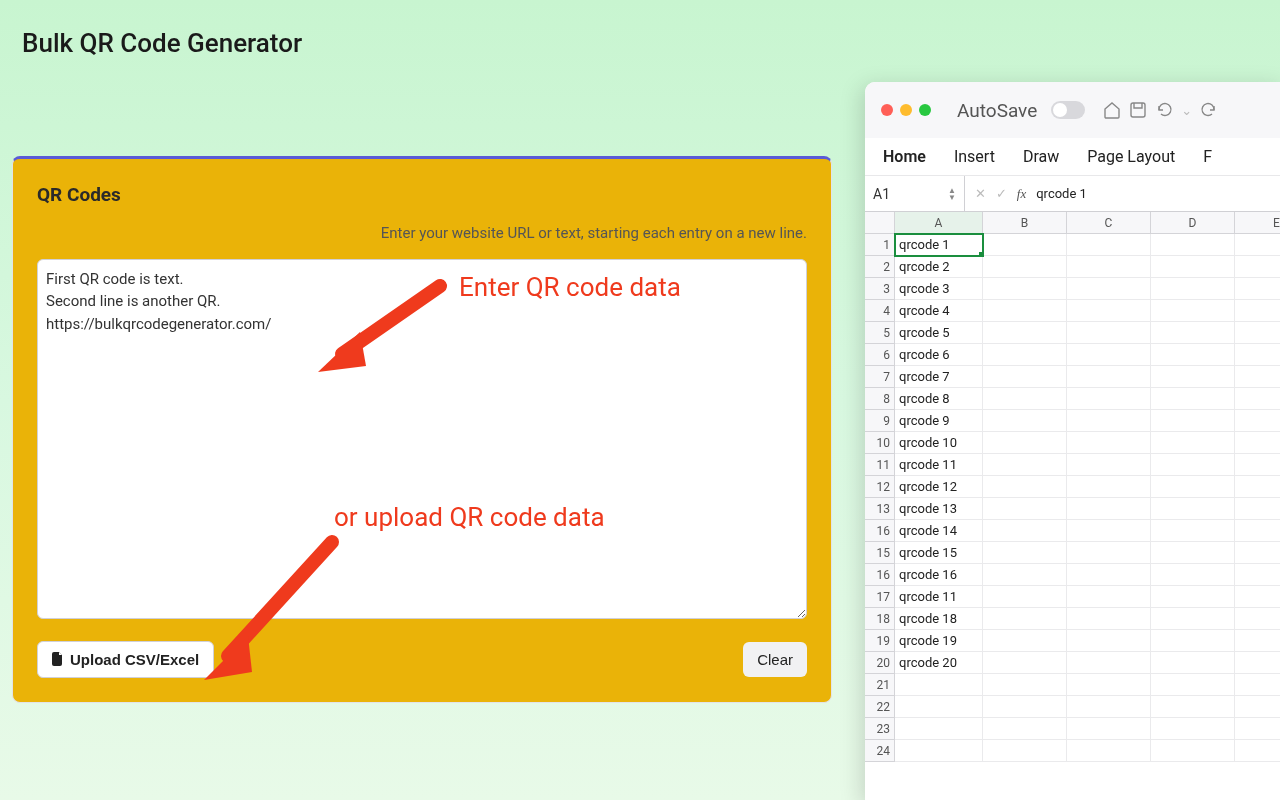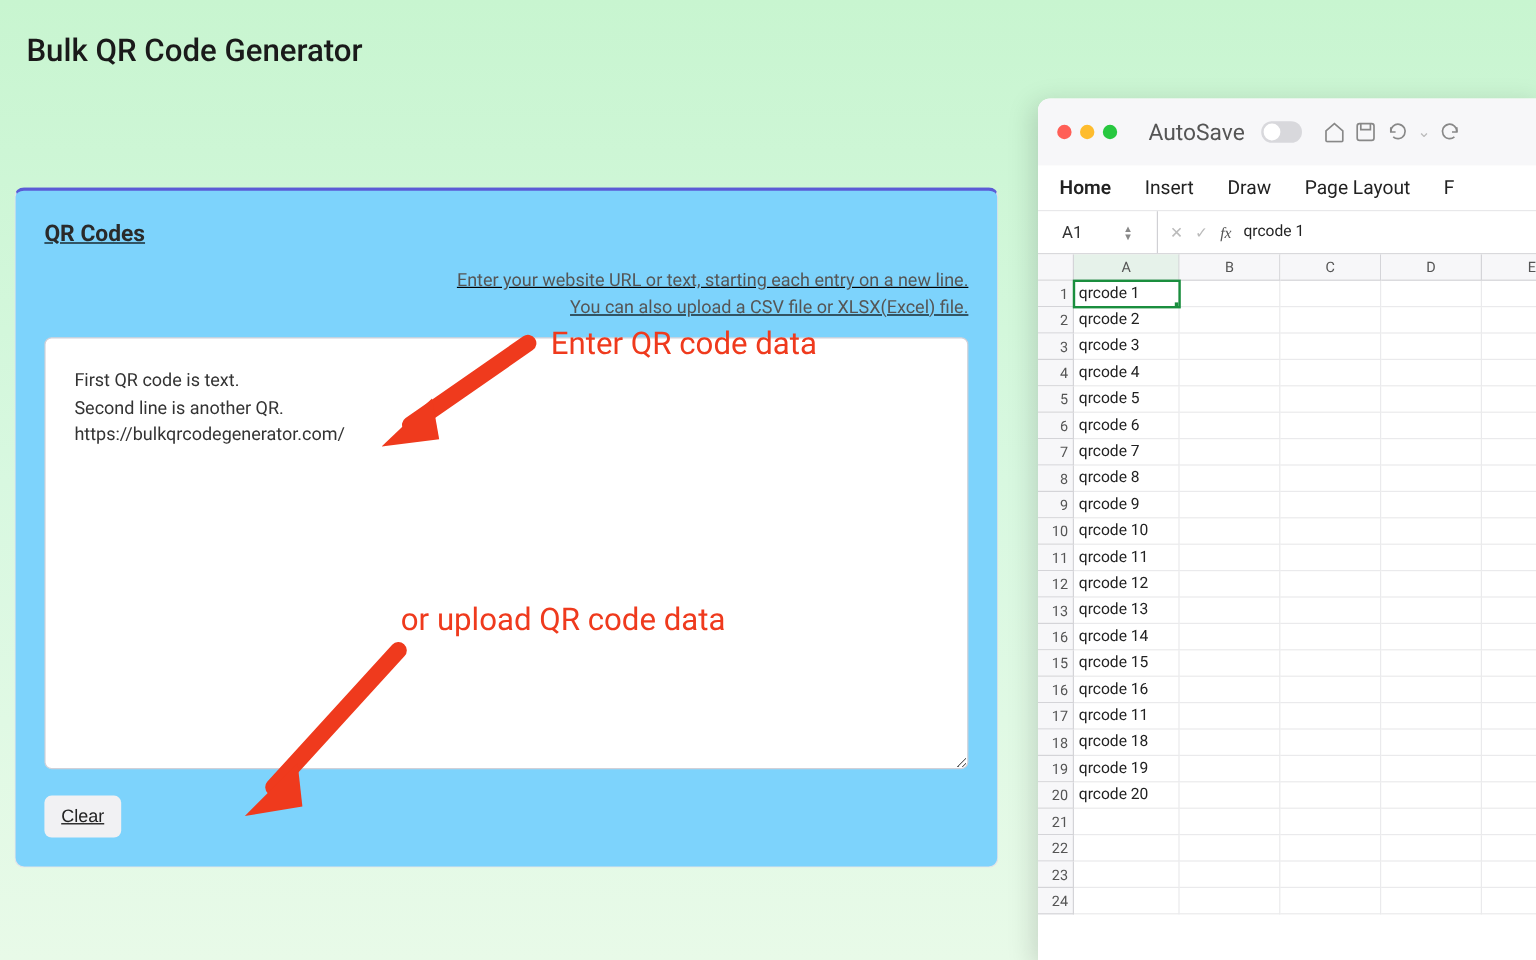--- a/index.html
+++ b/index.html
@@ -15,37 +15,36 @@
 }
 .header-title {
   font-size: 26px;
   font-weight: 500;
   color: #1a1a1a;
 }
 .main-card {
   position: absolute;
   left: 12px; top: 156px;
   width: 820px;
-  background: #7dd3fc;
+  background: #eab308;
   border: 1px solid #e3e3e8;
   border-top: 3px solid #5b5bd6;
   border-radius: 8px;
   padding: 24px;
-  text-decoration: underline;
 }
 .card-title { font-size: 19px; font-weight: 700; color: #2a2a2a; margin-bottom: 16px; }
 .card-desc { font-size: 15px; color: #555; line-height: 1.5; margin-bottom: 14px; text-align: right; }
 .card-hint { font-size: 12px; color: #555; margin-bottom: 14px; }
 .card-hint a { color: #2a5fd0; text-decoration: underline; }
 .textarea {
   width: 100%;
   height: 360px;
   border: 1px solid #d0d0d8;
   border-radius: 6px;
-  padding: 24px;
+  padding: 8px;
   font-size: 15px;
   color: #333;
   font-family: inherit;
   resize: both;
   line-height: 1.5;
 }
 .button-row {
   display: flex;
   justify-content: space-between;
   align-items: center;
@@ -122,21 +121,21 @@
 }
 .excel-tabs .tab.home { font-weight:600; }
 .excel-formula {
   height: 36px;
   display:flex; align-items:stretch;
   border-bottom:1px solid #d0d0d4;
 }
 .cell-ref {
   width:100px; border-right:1px solid #d0d0d4;
   display:flex; align-items:center; justify-content:space-between;
-  padding: 0 20px; font-size:14px;
+  padding: 0 8px; font-size:14px;
 }
 .stepper { display:flex; flex-direction:column; font-size:8px; color:#888; line-height:7px;}
 .fx-area { flex:1; display:flex; align-items:center; padding:0 10px; gap:10px; color:#888; }
 .fx-area .fx-label { font-style:italic; font-family: Georgia, serif; color:#555; }
 .fx-val { color:#222; }
 
 .sheet {
   display:grid;
   grid-template-columns: 30px 88px 84px 84px 84px 84px;
 }
@@ -177,26 +176,32 @@
 <body>
 
 <div class="header">
   <div class="header-title">Bulk QR Code Generator</div>
 </div>
 
 <div class="main-card">
   <div class="card-title">QR Codes</div>
   <div class="card-desc">
     <span>Enter your website URL or text, starting each entry on a new line.</span><br>
-    <span>You can also upload a CSV file or XLSX(Excel) file.</span>
   </div>
   <textarea class="textarea" style="">First QR code is text.
 Second line is another QR.
 https://bulkqrcodegenerator.com/</textarea>
   <div class="button-row">
+    <button class="btn">
+      <svg class="file-icon" viewBox="0 0 12 14">
+          <path d="M2 0h5l3 3v9a2 2 0 0 1-2 2H2a2 2 0 0 1-2-2V2a2 2 0 0 1 2-2z" fill="#222"></path>
+          <path d="M7 0v3h3" fill="#fff"></path>
+        </svg>
+      <span>Upload CSV/Excel</span>
+    </button>
     <div class="btn-row-right">
       <button class="btn btn-clear">
           <span>Clear</span>
         </button>
     </div>
   </div>
 </div>
 
 <div class="anno-text" style="left:459px; top:272px;">Enter QR code data</div>
 <svg class="arrow" style="left:310px; top:274px;" width="140" height="108" viewBox="0 0 140 108">

